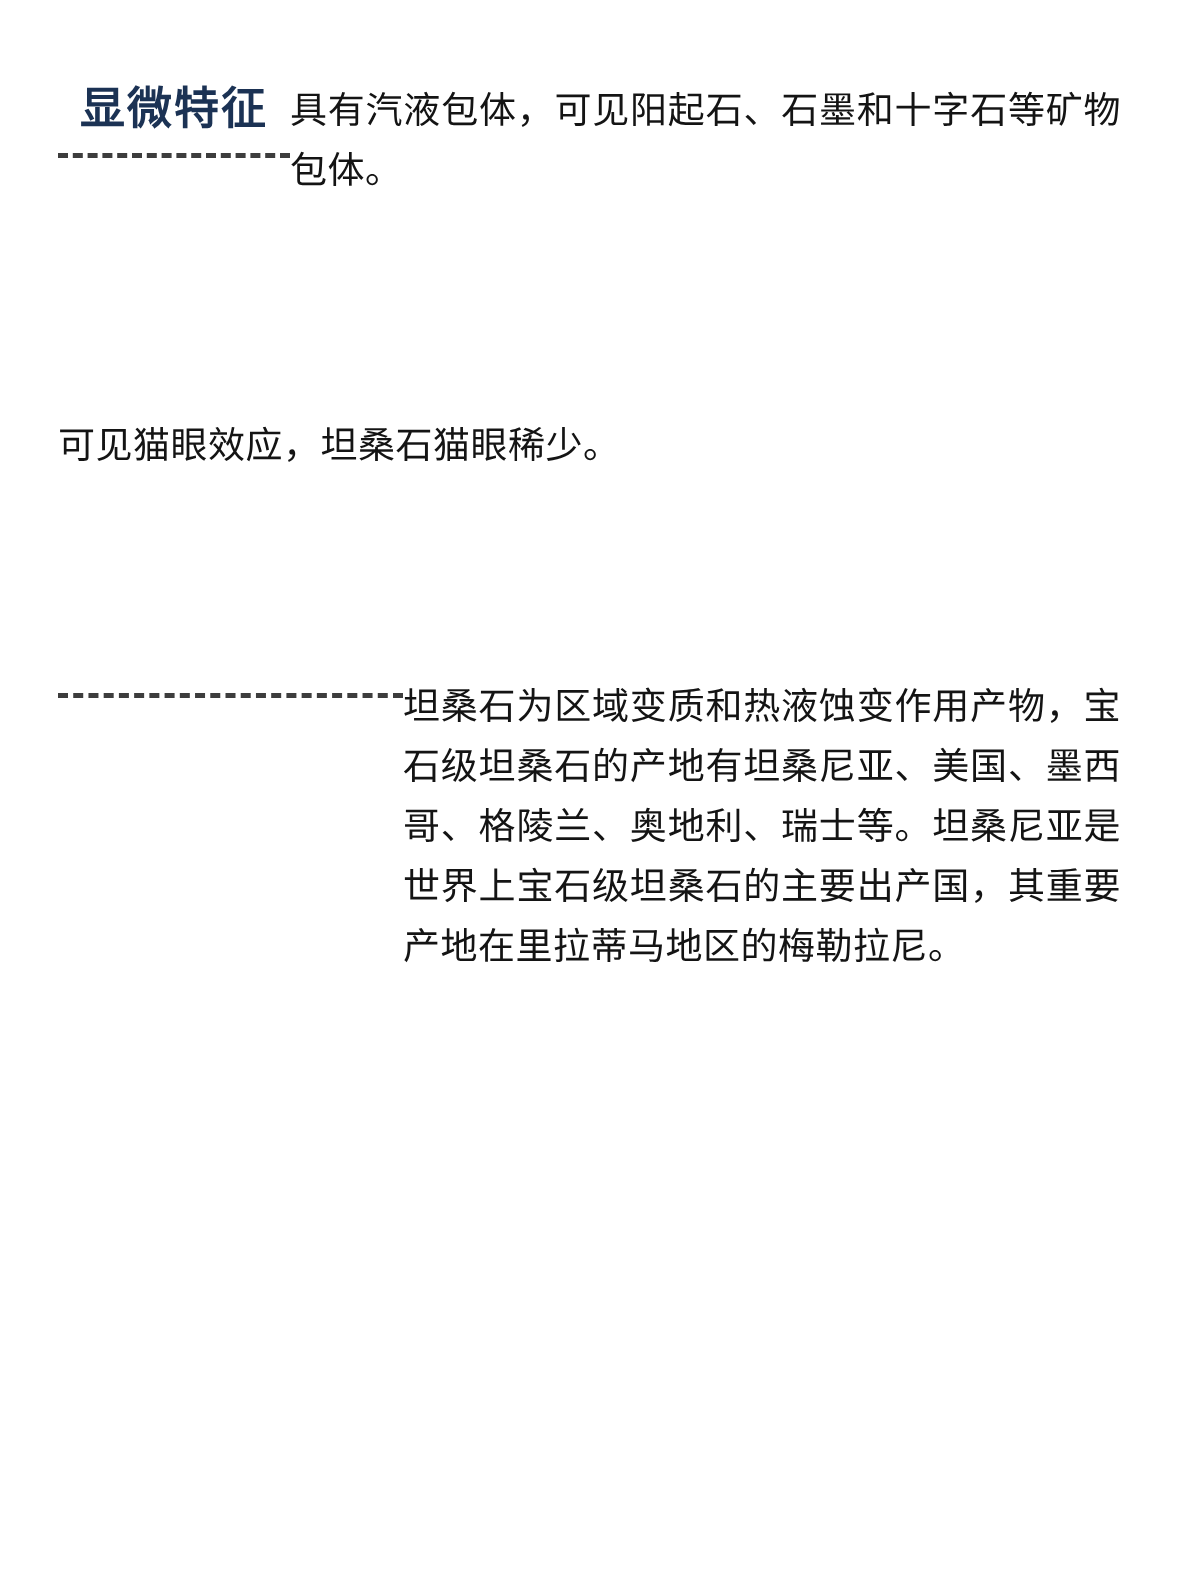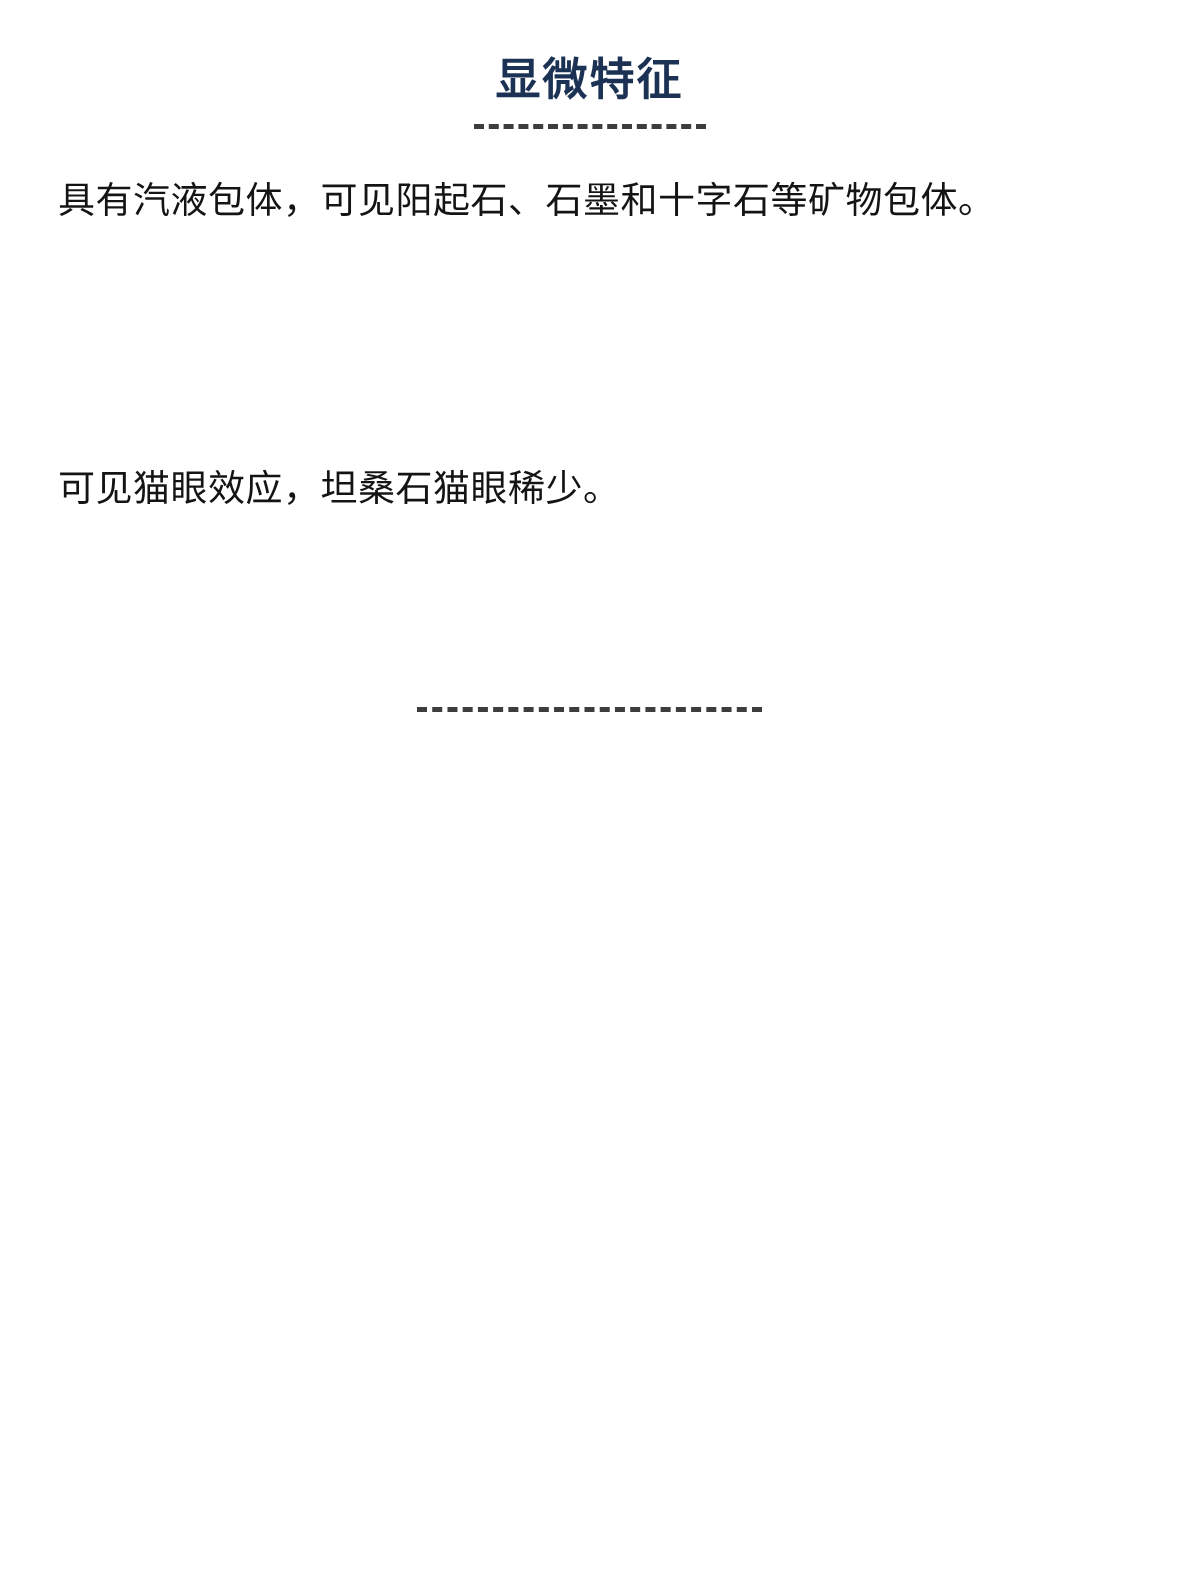--- a/index.html
+++ b/index.html
@@ -17,21 +17,22 @@
   .page {
     width: 1179px;
     min-height: 1595px;
     box-sizing: border-box;
     padding: 52px 58px 40px 58px;
     display: flex;
     flex-direction: column;
   }
   .section {
     display: flex;
-    flex-direction: column;
+    flex-direction: row;
+    margin-top: 29px;
   }
   .section-head {
     display: flex;
     flex-direction: column;
     align-items: center;
   }
   .section-title {
     font-size: 45px;
     font-weight: 700;
     color: #1b3254;
@@ -87,17 +88,18 @@
     <p class="body-text">可见猫眼效应，坦桑石猫眼稀少。</p>
   </section>
 
   <div class="spacer-2"></div>
 
   <section class="section sec-3">
     <div class="section-head">
       <div class="title-rule rule-w3"></div>
     </div>
     <div class="gap-after-title"></div>
+    <p class="body-text">坦桑石为区域变质和热液蚀变作用产物，宝石级坦桑石的产地有坦桑尼亚、美国、墨西哥、格陵兰、奥地利、瑞士等。坦桑尼亚是世界上宝石级坦桑石的主要出产国，其重要产地在里拉蒂马地区的梅勒拉尼。</p>
   </section>
 
   <div class="spacer-3"></div>
 
 </div>
 
 </body></html>

